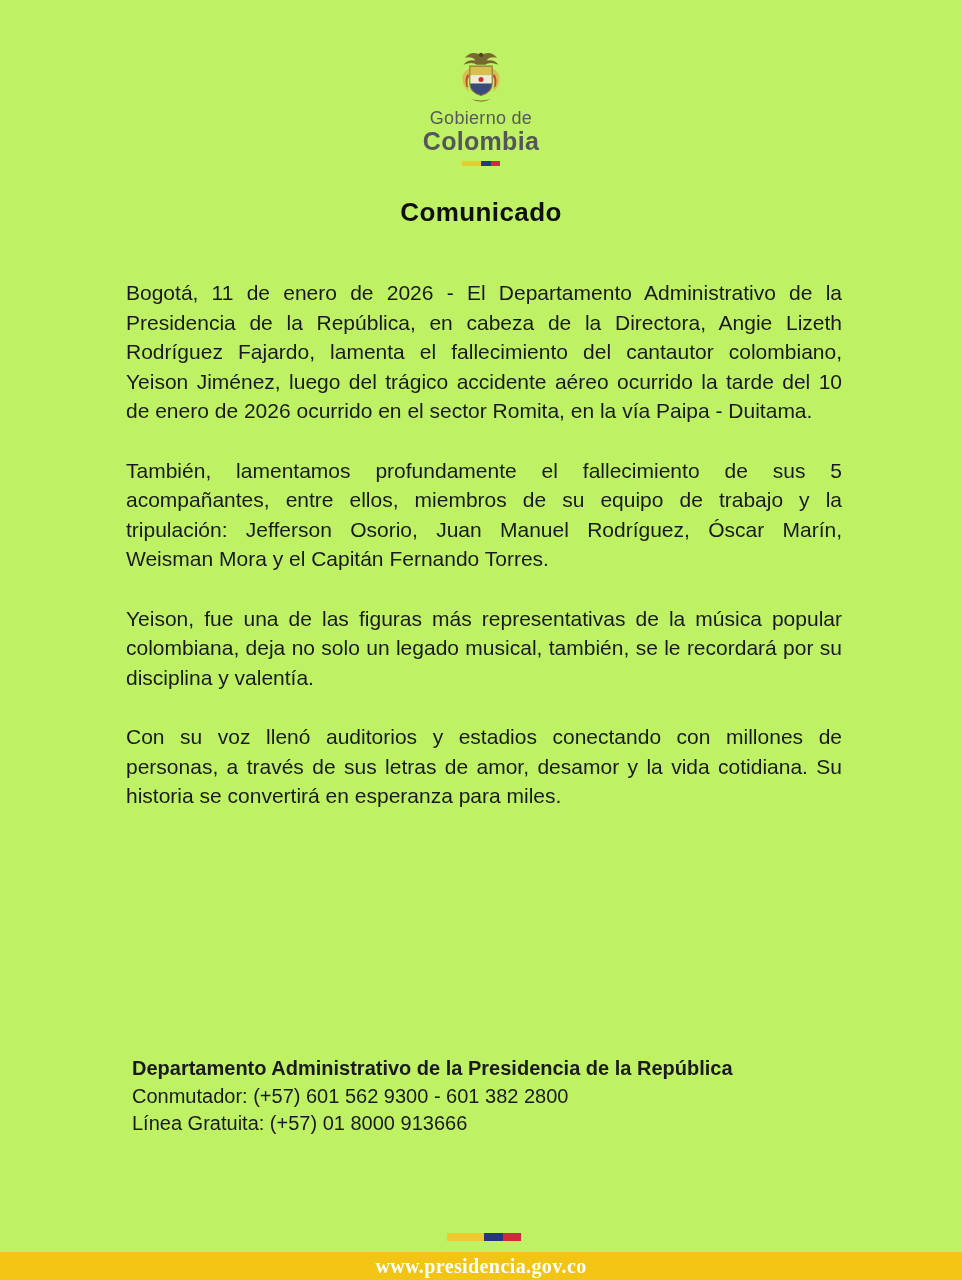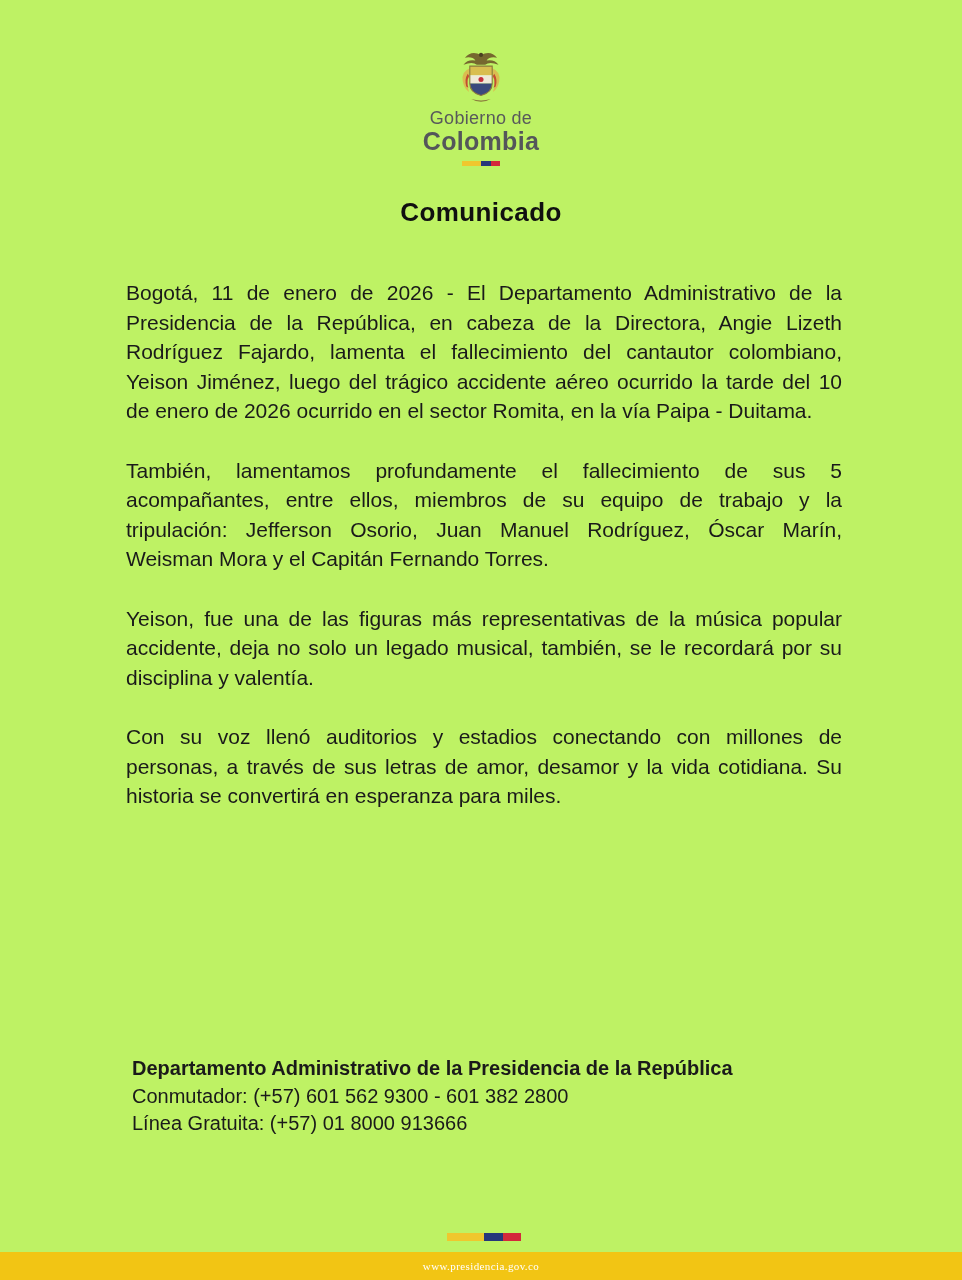--- a/index.html
+++ b/index.html
@@ -101,22 +101,22 @@
     bottom: 0;
     width: 100%;
     height: 28px;
     background: #f2c514;
     display: flex;
     align-items: center;
     justify-content: center;
   }
   .site-banner span {
     font-family: "Liberation Serif", serif;
-    font-weight: normal;
-    font-size: 11px;
+    font-weight: bold;
+    font-size: 20px;
     color: #ffffff;
     letter-spacing: 0.4px;
   }
 </style>
 </head>
 <body>
 
 <div class="page">
 
   <header class="logo-block">
@@ -145,21 +145,21 @@
       <span class="flag-blue"></span>
       <span class="flag-red"></span>
     </div>
   </header>
 
   <h1 class="doc-title">Comunicado</h1>
 
   <main class="body-text">
     <p><span class="lead-bold">Bogotá, 11 de enero de 2026 - </span><span>El Departamento Administrativo de la Presidencia de la República, en cabeza de la Directora, Angie Lizeth Rodríguez Fajardo, lamenta el fallecimiento del cantautor colombiano, Yeison Jiménez, luego del trágico accidente aéreo ocurrido la tarde del 10 de enero de 2026 ocurrido en el sector Romita, en la vía Paipa - Duitama.</span></p>
     <p>También, lamentamos profundamente el fallecimiento de sus 5 acompañantes, entre ellos, miembros de su equipo de trabajo y la tripulación: Jefferson Osorio, Juan Manuel Rodríguez, Óscar Marín, Weisman Mora y el Capitán Fernando Torres.</p>
-    <p>Yeison, fue una de las figuras más representativas de la música popular accidente, deja no solo un legado musical, también, se le recordará por su disciplina y valentía.</p>
+    <p>Yeison, fue una de las figuras más representativas de la música popular colombiana, deja no solo un legado musical, también, se le recordará por su disciplina y valentía.</p>
     <p>Con su voz llenó auditorios y estadios conectando con millones de personas, a través de sus letras de amor, desamor y la vida cotidiana. Su historia se convertirá en esperanza para miles.</p>
   </main>
 
   <footer class="contact-block">
     <div class="contact-org">Departamento Administrativo de la Presidencia de la República</div>
     <div>Conmutador: (+57) 601 562 9300 - 601 382 2800</div>
     <div>Línea Gratuita: (+57) 01 8000 913666</div>
   </footer>
 
   <div class="mini-flag">

